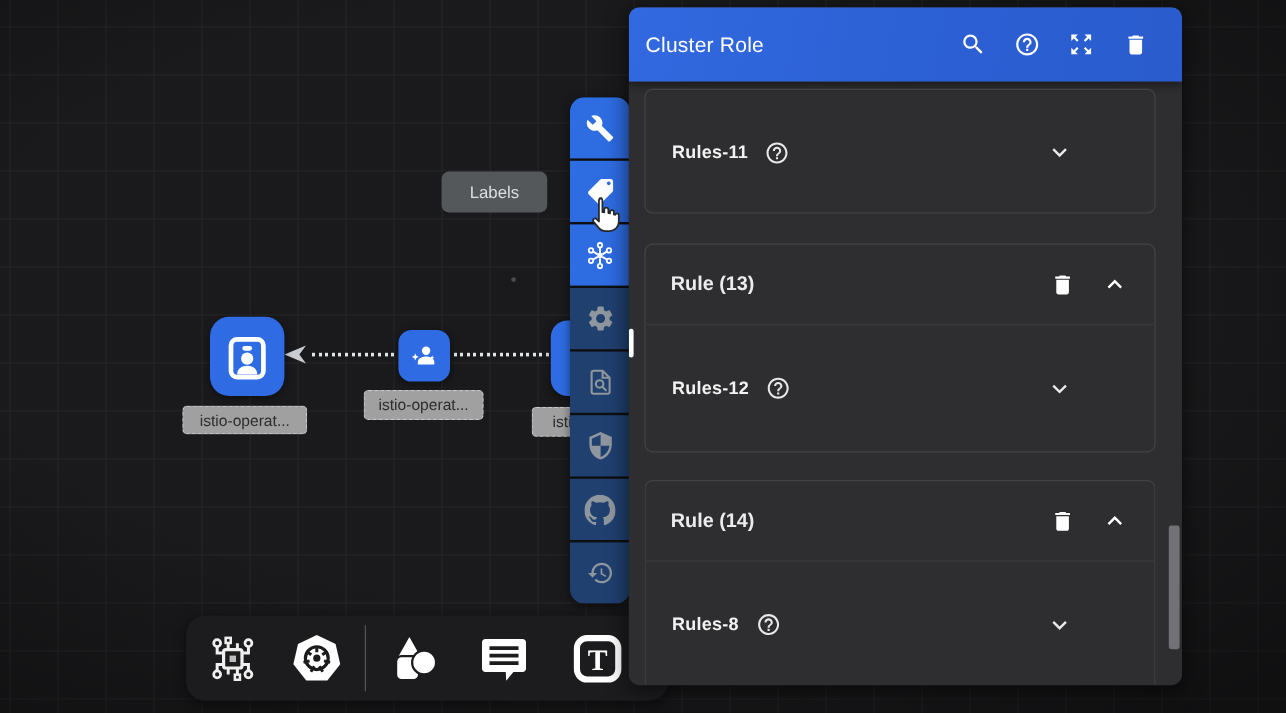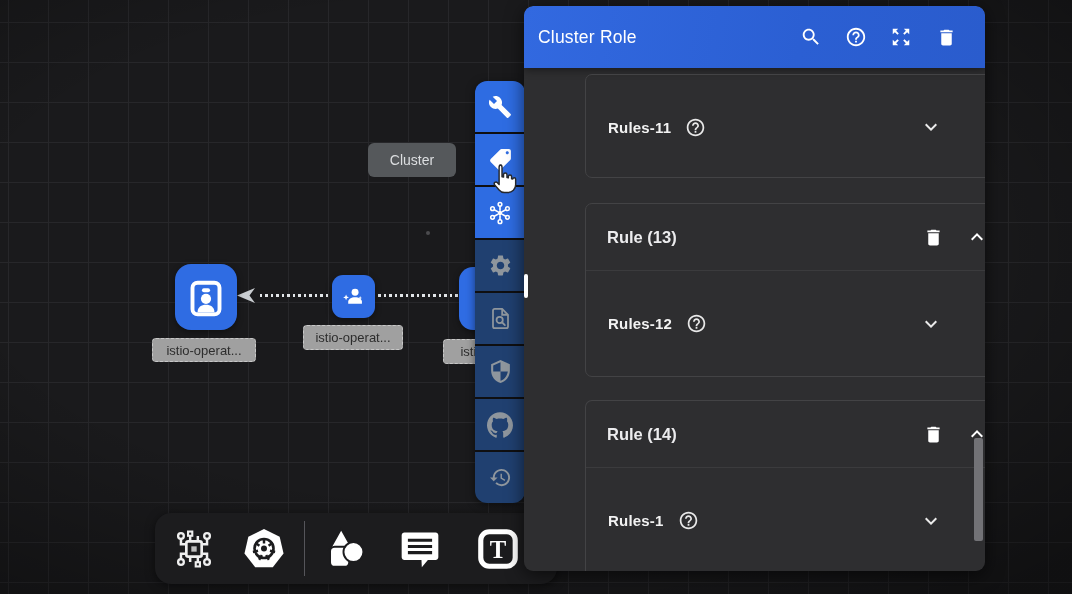--- a/index.html
+++ b/index.html
@@ -68,21 +68,21 @@
   
   .panel{position:absolute;left:524px;top:6px;width:461px;height:565px;z-index:5;
     background:#2e2e30;border-radius:9px;box-shadow:0 4px 18px rgba(0,0,0,.6);overflow:hidden;}
   .panel-header{position:relative;height:62px;display:flex;align-items:center;
     padding:0 16px 0 14px;border-radius:9px 9px 0 0;
     background:linear-gradient(100deg,#3269e0 0%,#2b5fd3 60%,#2a5ccd 100%);
     box-shadow:0 2px 8px rgba(0,0,0,.45);}
   .panel-title{flex:1;color:#fff;font-size:17.5px;font-weight:500;letter-spacing:.2px;}
   .ph-icons{display:flex;align-items:center;gap:23px;padding-right:12px;}
   .ph-btn{width:22px;height:22px;display:flex;align-items:center;justify-content:center;cursor:pointer;}
-  .panel-body{position:relative;height:503px;margin-left:48px;}
+  .panel-body{position:relative;height:503px;}
   .card{position:absolute;left:13px;width:426px;border:1px solid #434345;border-radius:7px;}
   .cardA{top:6px;height:104px;}
   .cardB{top:135px;height:174px;}
   .cardC{top:332px;height:260px;border-bottom:none;border-radius:7px 7px 0 0;}
   .rule-head{height:67px;display:flex;align-items:center;padding:0 21px;
     border-bottom:1px solid #3b3b3d;}
   .rule-title{color:#ececee;font-size:16.5px;font-weight:700;}
   .rules-row{height:104px;display:flex;align-items:center;padding:0 22px;}
   .cardB .rules-row,.cardC .rules-row{height:105px;}
   .rules-label{color:#f2f2f2;font-size:15px;font-weight:700;letter-spacing:.2px;}
@@ -222,21 +222,21 @@
         <path d="M12 .297c-6.63 0-12 5.373-12 12 0 5.303 3.438 9.8 8.205 11.385.6.113.82-.258.82-.577 0-.285-.01-1.04-.015-2.04-3.338.724-4.042-1.61-4.042-1.61C4.422 18.07 3.633 17.7 3.633 17.7c-1.087-.744.084-.729.084-.729 1.205.084 1.838 1.236 1.838 1.236 1.07 1.835 2.809 1.305 3.495.998.108-.776.417-1.305.76-1.605-2.665-.3-5.466-1.332-5.466-5.93 0-1.31.465-2.38 1.235-3.22-.135-.303-.54-1.523.105-3.176 0 0 1.005-.322 3.3 1.23.96-.267 1.98-.399 3-.405 1.02.006 2.04.138 3 .405 2.28-1.552 3.285-1.23 3.285-1.23.645 1.653.24 2.873.12 3.176.765.84 1.23 1.91 1.23 3.22 0 4.61-2.805 5.625-5.475 5.92.42.36.81 1.096.81 2.22 0 1.606-.015 2.896-.015 3.286 0 .315.21.69.825.57C20.565 22.092 24 17.592 24 12.297c0-6.627-5.373-12-12-12" fill="#8f969d"></path>
       </svg>
     </div>
     <div class="vtb inactive">
       <svg width="23" height="23" viewBox="0 0 24 24">
         <path d="M13 3c-4.97 0-9 4.03-9 9H1l3.89 3.89.07.14L9 12H6c0-3.87 3.13-7 7-7s7 3.13 7 7-3.13 7-7 7c-1.93 0-3.68-.79-4.94-2.06l-1.42 1.42C8.27 19.99 10.51 21 13 21c4.97 0 9-4.03 9-9s-4.03-9-9-9zm-1 5v5l4.28 2.54.72-1.21-3.5-2.08V8z" fill="#8f969d"></path>
       </svg>
     </div>
   </div>
 
-  <div class="tooltip">Cluster</div>
+  <div class="tooltip">Labels</div>
 
   <div class="panel">
     <div class="panel-header">
       <div class="panel-title">Cluster Role</div>
       <div class="ph-icons">
         <div class="ph-btn">
           <svg width="22" height="22" viewBox="0 0 24 24">
             <path d="M15.5 14h-.79l-.28-.27C15.41 12.59 16 11.11 16 9.5 16 5.91 13.09 3 9.5 3S3 5.91 3 9.5 5.91 16 9.5 16c1.61 0 3.09-.59 4.23-1.57l.27.28v.79l5 4.99L20.49 19l-4.99-5zm-6 0C7.01 14 5 11.99 5 9.5S7.01 5 9.5 5 14 7.01 14 9.5 11.99 14 9.5 14z" fill="#fff"></path>
           </svg>
         </div>
@@ -313,21 +313,21 @@
               <path d="M6 19c0 1.1.9 2 2 2h8c1.1 0 2-.9 2-2V7H6v12zM19 4h-3.5l-1-1h-5l-1 1H5v2h14V4z" fill="#fff"></path>
             </svg>
           </span>
           <span class="head-chevron">
             <svg width="24" height="24" viewBox="0 0 24 24">
               <path d="M12 8l-6 6 1.41 1.41L12 10.83l4.59 4.58L18 14z" fill="#fff"></path>
             </svg>
           </span>
         </div>
         <div class="rules-row">
-          <span class="rules-label">Rules-1</span>
+          <span class="rules-label">Rules-8</span>
           <span class="row-help">
             <svg width="21" height="21" viewBox="0 0 24 24">
               <path d="M11 18h2v-2h-2v2zm1-16C6.48 2 2 6.48 2 12s4.48 10 10 10 10-4.48 10-10S17.52 2 12 2zm0 18c-4.41 0-8-3.59-8-8s3.59-8 8-8 8 3.59 8 8-3.59 8-8 8zm0-14c-2.21 0-4 1.79-4 4h2c0-1.1.9-2 2-2s2 .9 2 2c0 2-3 1.75-3 5h2c0-2.25 3-2.5 3-5 0-2.21-1.79-4-4-4z" fill="#e8e8e8"></path>
             </svg>
           </span>
           <span class="row-chevron">
             <svg width="24" height="24" viewBox="0 0 24 24">
               <path d="M16.59 8.59L12 13.17 7.41 8.59 6 10l6 6 6-6z" fill="#eaeaea"></path>
             </svg>
           </span>

